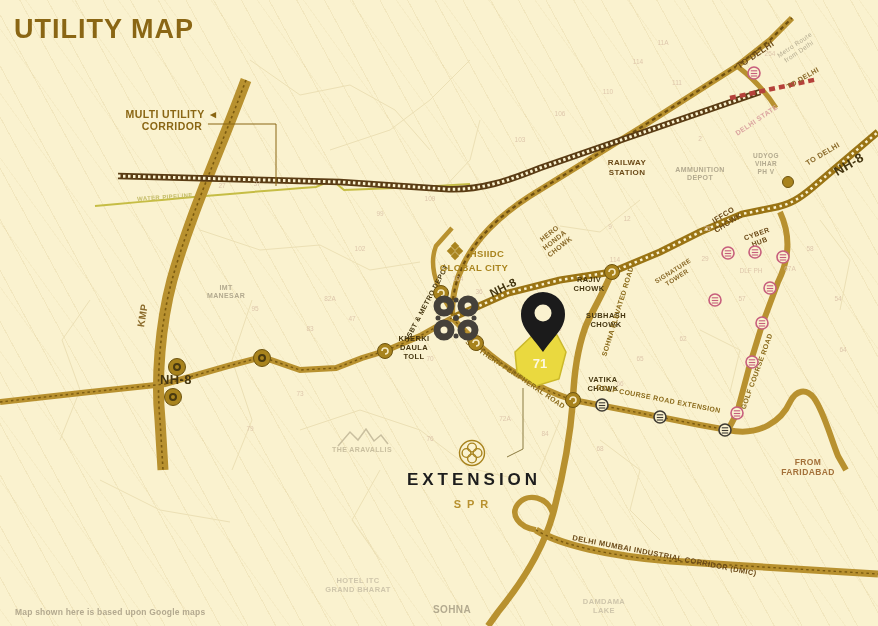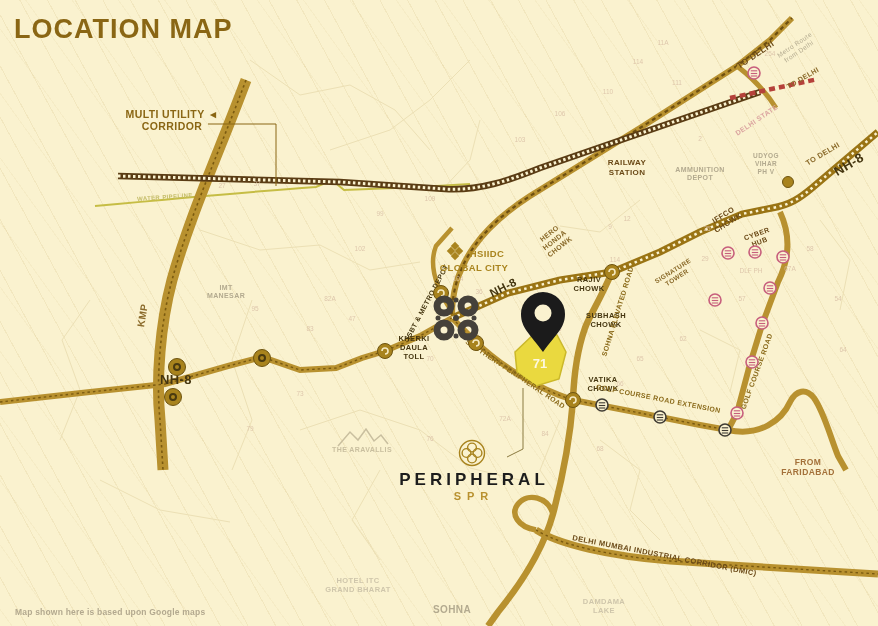--- a/index.html
+++ b/index.html
@@ -9,21 +9,21 @@
      background:
        repeating-linear-gradient(62deg, rgba(193,164,92,.14) 0 1px, transparent 1px 24px),
        repeating-linear-gradient(55deg, rgba(193,164,92,.08) 0 1px, transparent 1px 37px);
      transform:skewY(-2deg);}
   svg{position:absolute;left:0;top:0;}
   .page-title{position:absolute;left:14px;top:14px;font-size:27px;font-weight:bold;
      letter-spacing:1px;color:#8a6614;}
   .disclaimer{position:absolute;left:15px;top:607px;font-size:8.5px;color:#b3a98f;letter-spacing:.2px;font-weight:bold;}
   .brand{position:absolute;left:374px;top:470px;width:200px;text-align:center;}
   .brand .nm{font-size:17px;font-weight:bold;letter-spacing:4px;color:#1d1d1d;}
-  .brand .sb{margin-top:0;font-size:11px;font-weight:bold;letter-spacing:6px;color:#b8912f;}
+  .brand .sb{margin-top:8px;font-size:11px;font-weight:bold;letter-spacing:6px;color:#b8912f;}
   .lbl{font-family:"Liberation Sans",sans-serif;}
   .dark{fill:#453610}.darkbrown{fill:#6b4a18}.brown{fill:#8a6a2a}.road{fill:#8a6a1a}
   .gold{fill:#a9841e}.title-gold{fill:#8a6614}.gray{fill:#b3aa8f}.lightgray{fill:#cfc6ab}
   .lightgold{fill:#c9bf9f}.pink{fill:#dba4a0}.olive{fill:#c5bd6a}.brownred{fill:#a4713a}
   .plotnum{fill:#d9bfa6;opacity:.85}
   .parcel{stroke:#ece0b5;stroke-width:1;fill:none}
 </style>
 </head>
 <body>
 
@@ -321,21 +321,21 @@
       <circle cx="466.5" cy="453" r="4.4"></circle>
       <circle cx="477.5" cy="453" r="4.4"></circle>
     </g>
 
     <g>
       <path d="M 543,352 C 530,334 521,328 521,314 A 22,22 0 1 1 565,314 C 565,328 556,334 543,352 Z" fill="#1b1b1b"></path>
       <circle cx="543" cy="313" r="8.5" fill="#faf2cf"></circle>
     </g>
   </svg>
 
-  <div class="page-title">LOCATION MAP</div>
+  <div class="page-title">UTILITY MAP</div>
 
   <div class="brand">
-    <div class="nm">PERIPHERAL</div>
+    <div class="nm">EXTENSION</div>
     <div class="sb">SPR</div>
   </div>
 
   <div class="disclaimer">Map shown here is based upon Google maps</div>
 </div>
 
 </body></html>

